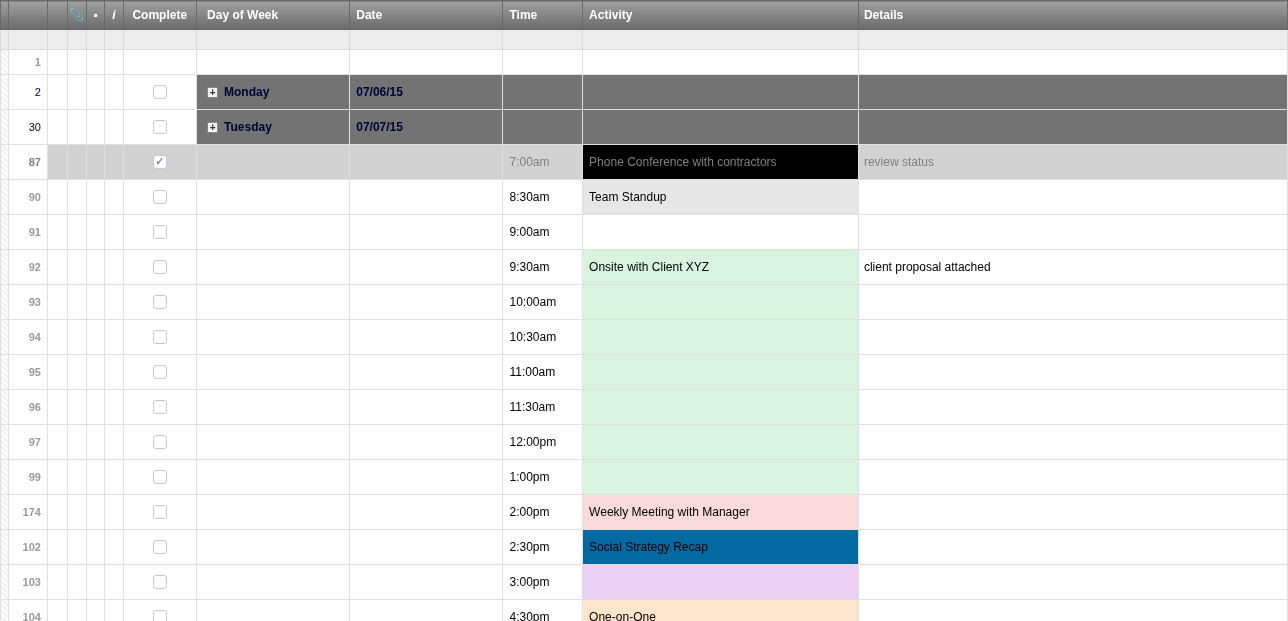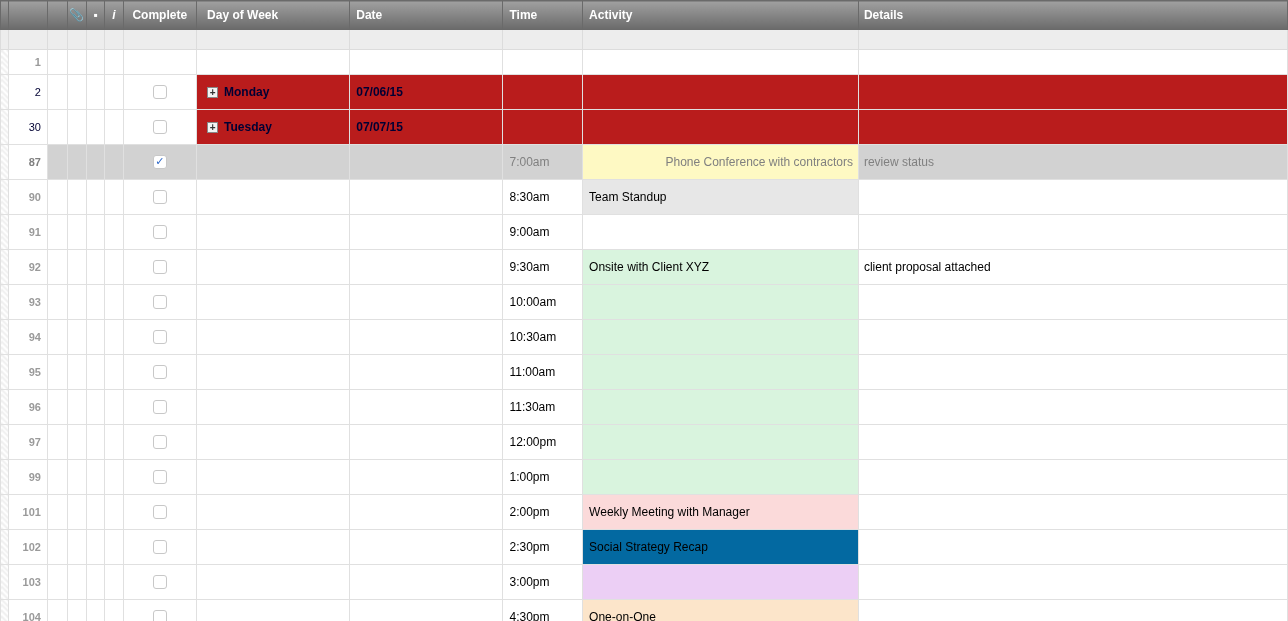--- a/index.html
+++ b/index.html
@@ -67,21 +67,21 @@
   .col-date { width: 150px; padding-left: 6px; }
   .col-time { width: 78px; padding-left: 6px; }
   .col-activity { width: 270px; padding-left: 6px; }
   .col-details { width: 420px; }
 
   .header .col-handle,
   .header .col-rownum { background: linear-gradient(to bottom,#a0a0a0,#6a6a6a); }
   .filter .col-handle { background: #ededed; }
   .filter .col-rownum { background: #ededed; }
 
-  .day-row .cell { background: #b91c1c; font-weight: bold; color:#000033; }
+  .day-row .cell { background: #737373; font-weight: bold; color:#000033; }
   .day-row .col-handle { background: repeating-linear-gradient(45deg,#f0f0f0,#f0f0f0 2px,#fff 2px,#fff 4px); }
   .day-row .col-rownum,
   .day-row .col-flag,
   .day-row .col-attach,
   .day-row .col-comment,
   .day-row .col-info,
   .day-row .col-complete { background:#fff; font-weight: normal; }
 
   .chk {
     appearance: none;
@@ -200,21 +200,21 @@
       <div class="cell col-handle"></div>
       <div class="cell col-rownum">87</div>
       <div class="cell col-flag" style="background: rgb(210, 210, 210);"></div>
       <div class="cell col-attach" style="background: rgb(210, 210, 210);"></div>
       <div class="cell col-comment" style="background: rgb(210, 210, 210);"></div>
       <div class="cell col-info" style="background: rgb(210, 210, 210);"></div>
       <div class="cell col-complete" style="background: rgb(210, 210, 210);"><input type="checkbox" class="chk" checked="" style=""></div>
       <div class="cell col-day" style="background: rgb(210, 210, 210);"></div>
       <div class="cell col-date" style="background: rgb(210, 210, 210);"></div>
       <div class="cell col-time" style="background: rgb(210, 210, 210);">7:00am</div>
-      <div class="cell col-activity activity-fill" style="background: #fef9c3; text-align: right;">Phone Conference with contractors</div>
+      <div class="cell col-activity activity-fill" style="background: #000000;">Phone Conference with contractors</div>
       <div class="cell col-details" style="background: rgb(210, 210, 210); margin-left: 48px;">review status</div>
     </div>
     <div class="row">
       <div class="cell col-handle"></div>
       <div class="cell col-rownum">90</div>
       <div class="cell col-flag"></div>
       <div class="cell col-attach"></div>
       <div class="cell col-comment"></div>
       <div class="cell col-info"></div>
       <div class="cell col-complete"><input type="checkbox" class="chk" style=""></div>
@@ -331,21 +331,21 @@
       <div class="cell col-info"></div>
       <div class="cell col-complete"><input type="checkbox" class="chk" style=""></div>
       <div class="cell col-day"></div>
       <div class="cell col-date"></div>
       <div class="cell col-time">1:00pm</div>
       <div class="cell col-activity activity-fill" style="background: rgb(217, 244, 222);"></div>
       <div class="cell col-details"></div>
     </div>
     <div class="row">
       <div class="cell col-handle"></div>
-      <div class="cell col-rownum">101</div>
+      <div class="cell col-rownum">174</div>
       <div class="cell col-flag"></div>
       <div class="cell col-attach"></div>
       <div class="cell col-comment"></div>
       <div class="cell col-info"></div>
       <div class="cell col-complete"><input type="checkbox" class="chk" style=""></div>
       <div class="cell col-day"></div>
       <div class="cell col-date"></div>
       <div class="cell col-time">2:00pm</div>
       <div class="cell col-activity activity-fill" style="background: rgb(251, 218, 218);">Weekly Meeting with Manager</div>
       <div class="cell col-details"></div>

